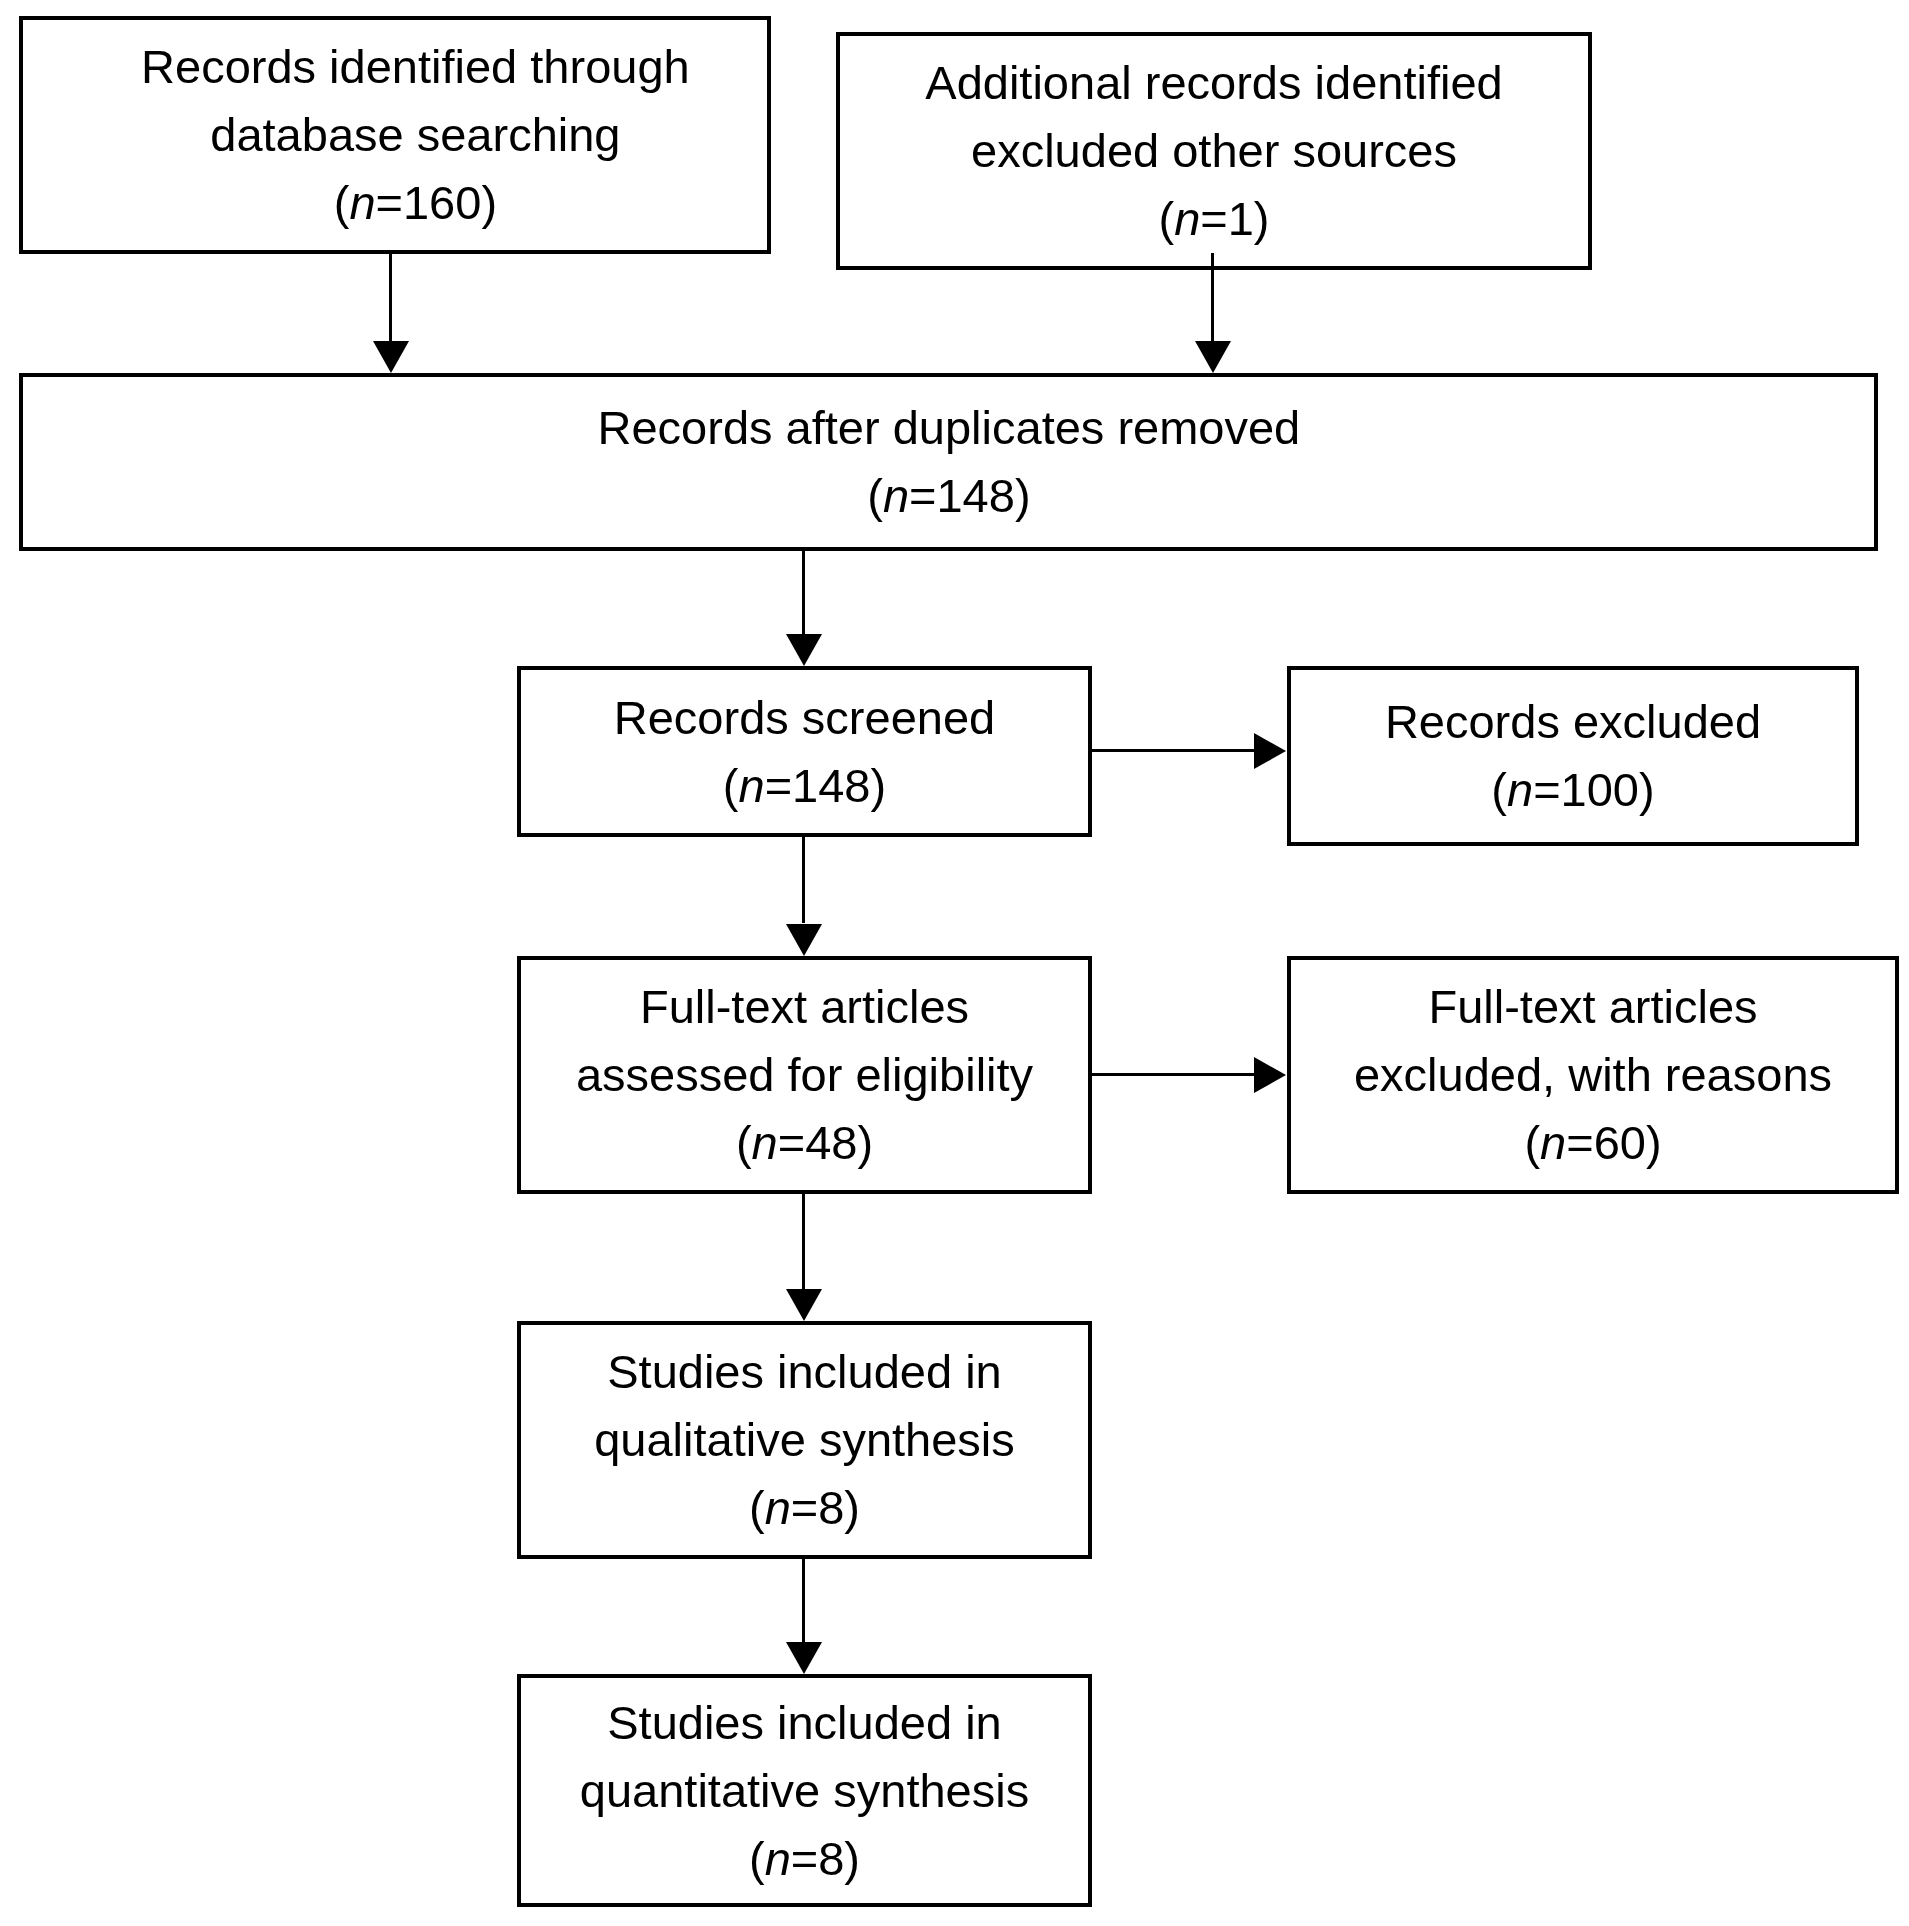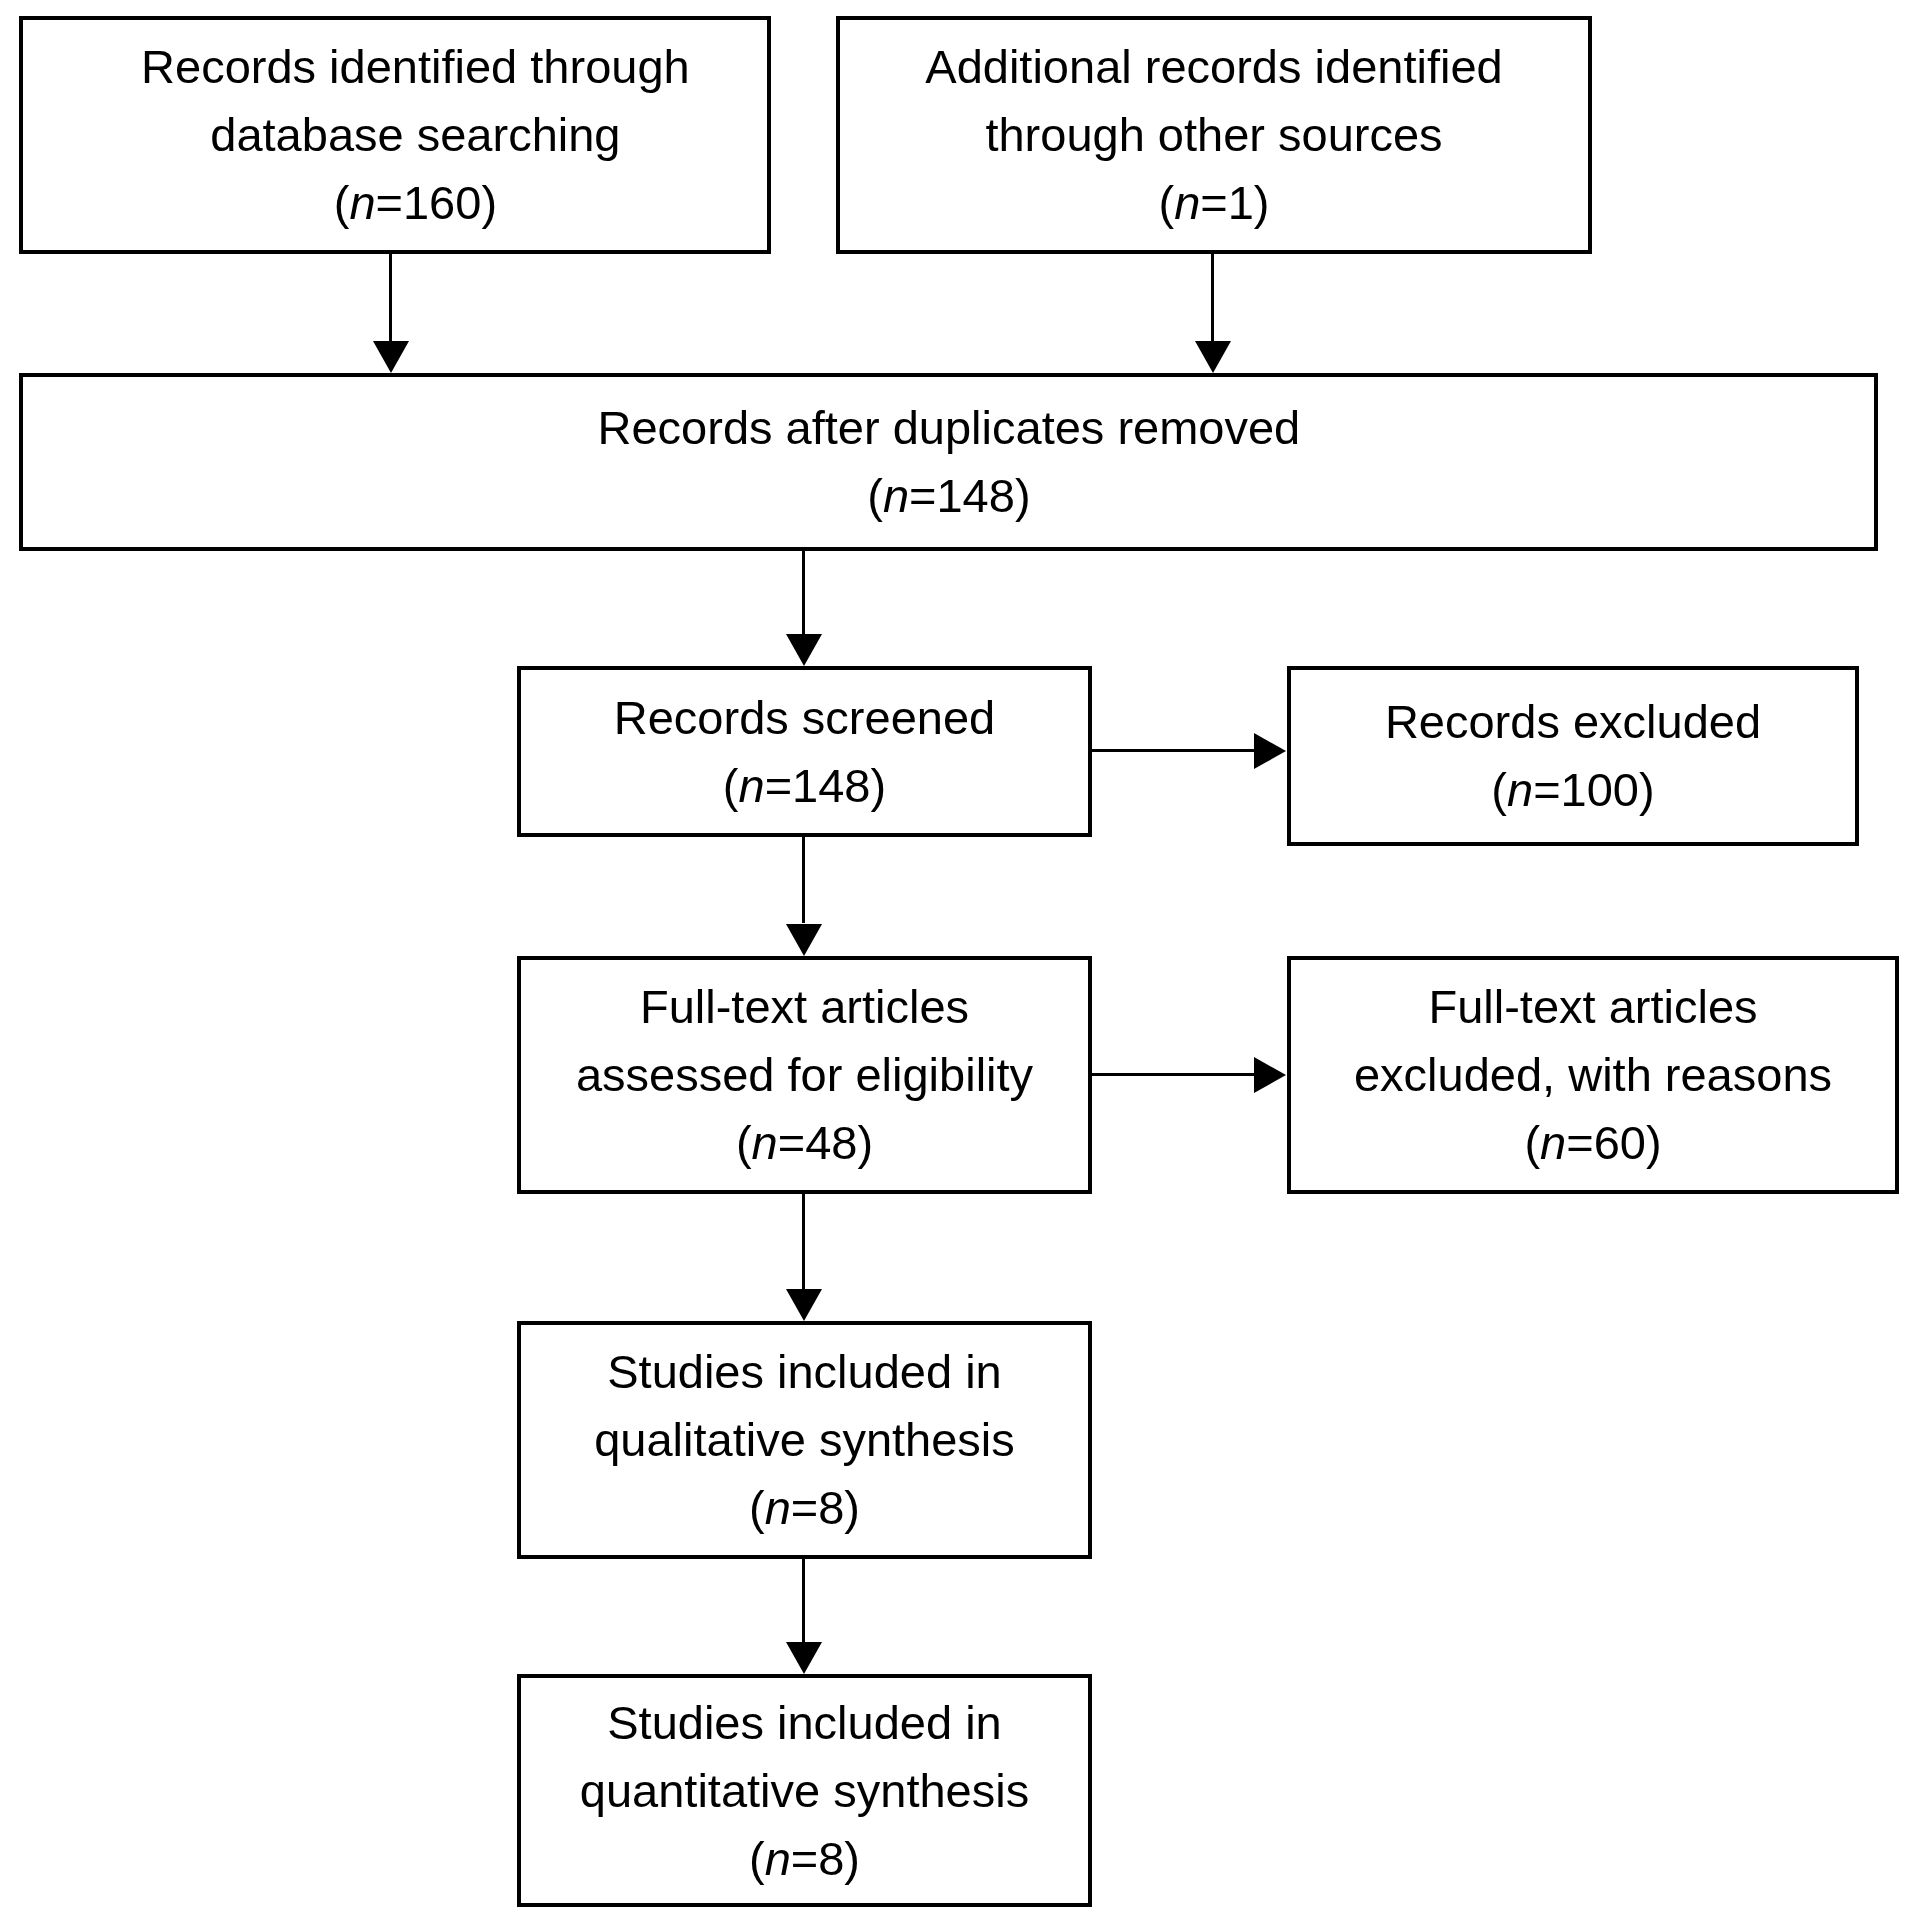--- a/index.html
+++ b/index.html
@@ -23,21 +23,21 @@
     text-align: center;
     font-size: 47px;
     line-height: 68px;
     color: #000000;
   }
   .box .line { white-space: nowrap; }
   .nline i { font-style: italic; }
 
   
   .b1 { left: 19.4px;   top: 16px;   width: 752px; height: 238px; padding-left: 40px; }
-  .b2 { left: 836px; top: 16px;   width: 756px; height: 238px; }
+  .b2 { left: 836px; top: 32px;   width: 756px; height: 238px; }
   .b3 { left: 19.4px;   top: 373px;  width: 1859px; height: 178px; }
   .b4 { left: 517px;  top: 666px; width: 575px;  height: 171px; }
   .b5 { left: 1287px; top: 666px; width: 572px;  height: 180px; }
   .b6 { left: 517px;  top: 956px; width: 575px;  height: 238px; }
   .b7 { left: 1287px; top: 956px; width: 612px;  height: 238px; }
   .b8 { left: 517px;  top: 1321px; width: 575px;  height: 238px; }
   .b9 { left: 517px;  top: 1674px; width: 575px;  height: 233px; }
 
   
   .vshaft { position: absolute; width: 3.2px; background: #000000; }
@@ -80,21 +80,21 @@
 <div id="canvas">
 
   <div class="box b1">
     <div class="line">Records identified through</div>
     <div class="line">database searching</div>
     <div class="line nline"><span>(</span><i>n</i><span>=</span><span>160</span><span>)</span></div>
   </div>
 
   <div class="box b2">
     <div class="line">Additional records identified</div>
-    <div class="line">through other sources</div>
+    <div class="line">excluded other sources</div>
     <div class="line nline"><span>(</span><i>n</i><span>=</span><span>1</span><span>)</span></div>
   </div>
 
   <div class="box b3">
     <div class="line">Records after duplicates removed</div>
     <div class="line nline"><span>(</span><i>n</i><span>=</span><span>148</span><span>)</span></div>
   </div>
 
   <div class="box b4">
     <div class="line">Records screened</div>

